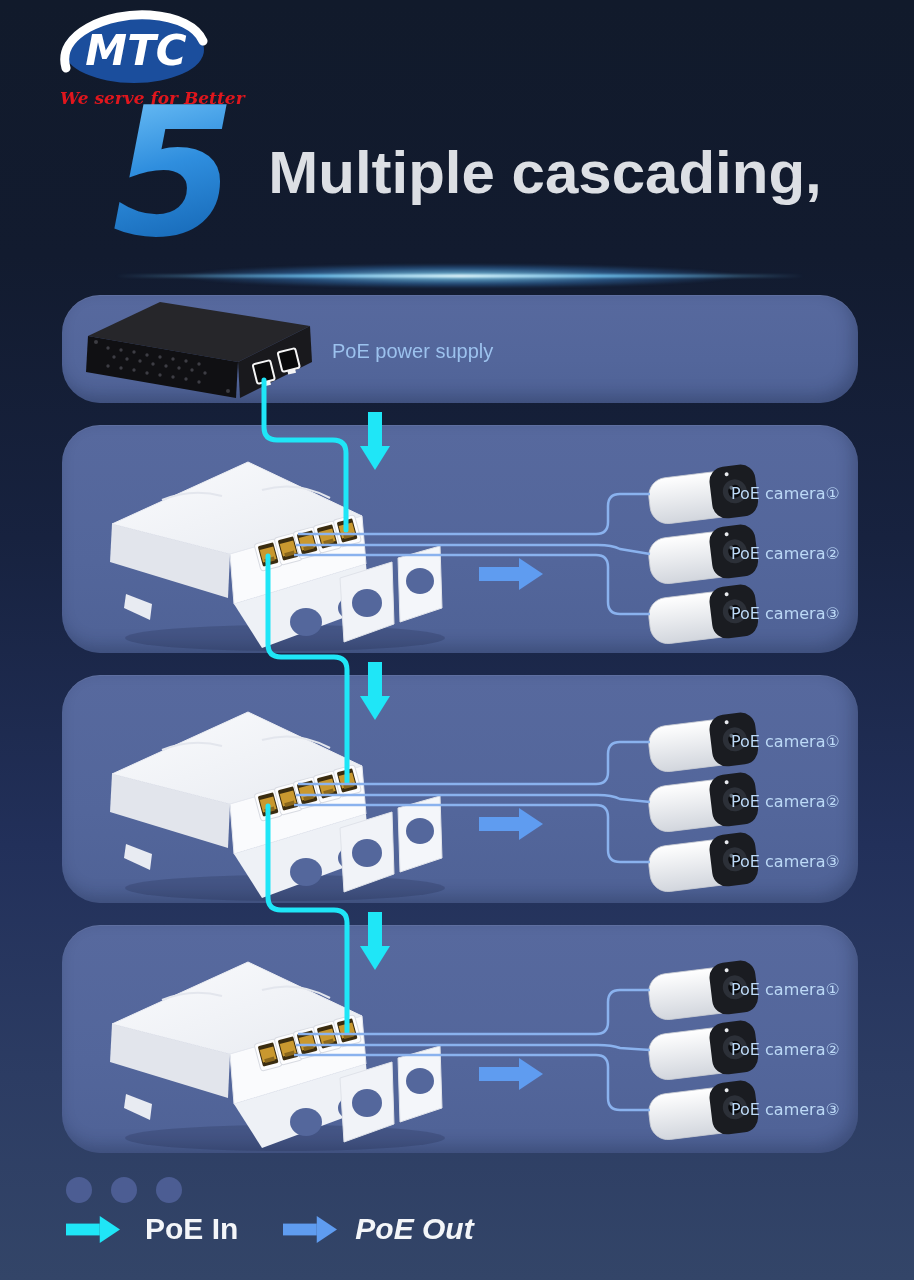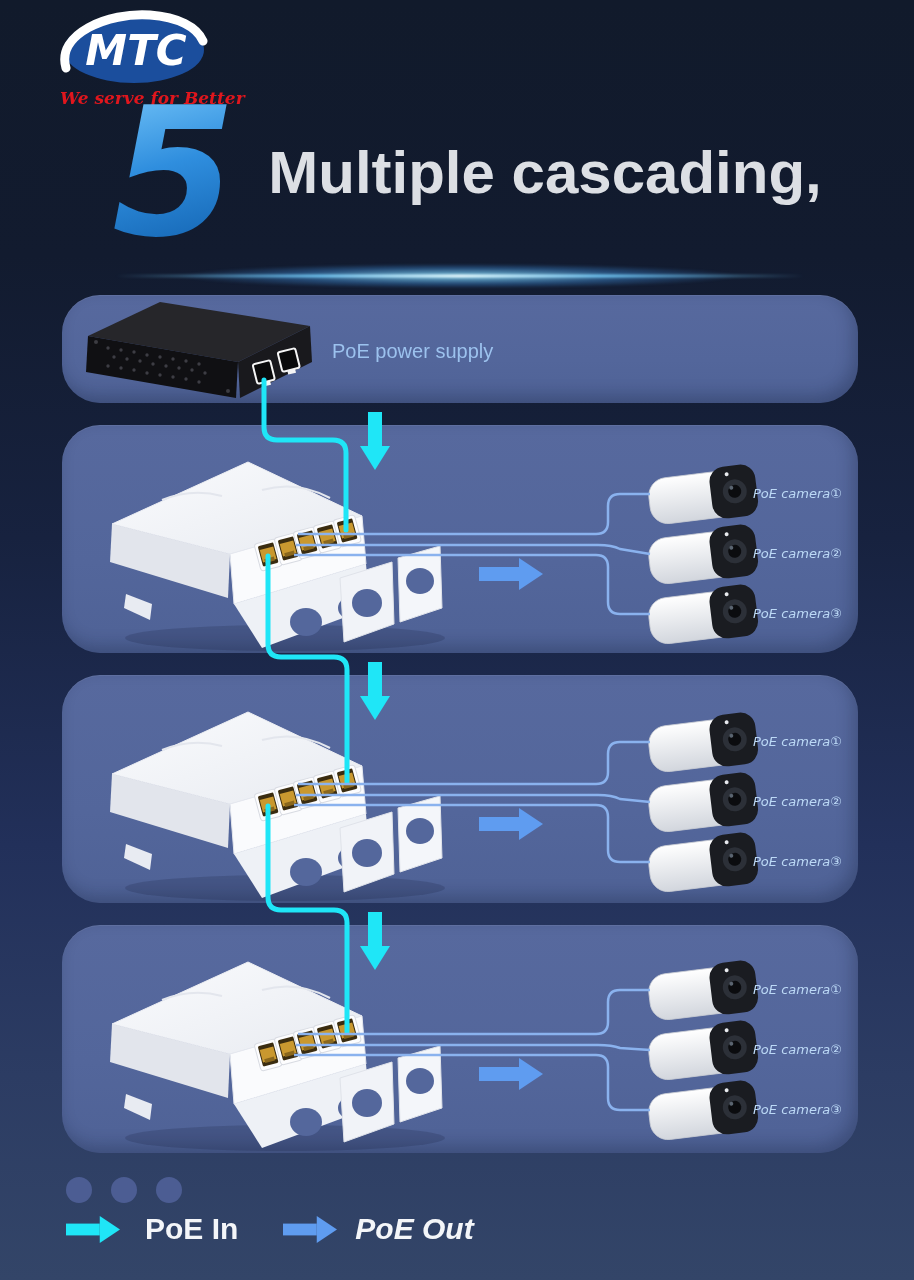--- a/index.html
+++ b/index.html
@@ -28,22 +28,22 @@
     font-size:60px;letter-spacing:0;}
   #title-line1{left:240px;top:138px;width:610px;}
   #title-line2{left:240px;top:230px;width:500px;}
   #streak{position:absolute;left:85px;top:258px;width:750px;height:36px;z-index:19;
     background:radial-gradient(ellipse 52% 48% at 50% 50%,rgba(140,225,255,.85),rgba(70,160,245,.35) 45%,rgba(40,100,220,0) 72%);
     filter:blur(1px);}
   #streak::after{content:"";position:absolute;left:4%;right:4%;top:50%;height:3px;transform:translateY(-50%);
     background:linear-gradient(90deg,transparent,rgba(120,210,255,.85) 30%,#eafcff 50%,rgba(120,210,255,.85) 70%,transparent);}
   
   #psu-label{position:absolute;left:332px;top:340px;z-index:20;color:#9cc2ee;font-size:20px;}
-  .cam-label{position:absolute;left:753px;width:160px;height:20px;line-height:20px;z-index:20;
-    color:#bcd9f6;font-size:13px;font-family:"DejaVu Sans",sans-serif;font-style:italic;}
+  .cam-label{position:absolute;left:731px;width:160px;height:20px;line-height:20px;z-index:20;
+    color:#bcd9f6;font-size:16px;font-family:"DejaVu Sans",sans-serif;}
   
   #legend-dots{position:absolute;left:66px;top:1177px;z-index:20;display:flex;gap:19px;}
   .dot{width:26px;height:26px;border-radius:50%;background:#4c5d93;}
   #legend-row{position:absolute;left:66px;top:1212px;z-index:20;display:flex;align-items:center;justify-content:space-between;}
   .legend-label{color:#f4f6f9;font-size:30px;font-weight:bold;}
   #legend-poe-in-label{margin-left:25px;}
   #legend-poe-out-arrow{margin-left:45px;}
   #legend-poe-out-label{margin-left:18px;font-style:italic;}
 </style>
 </head>

